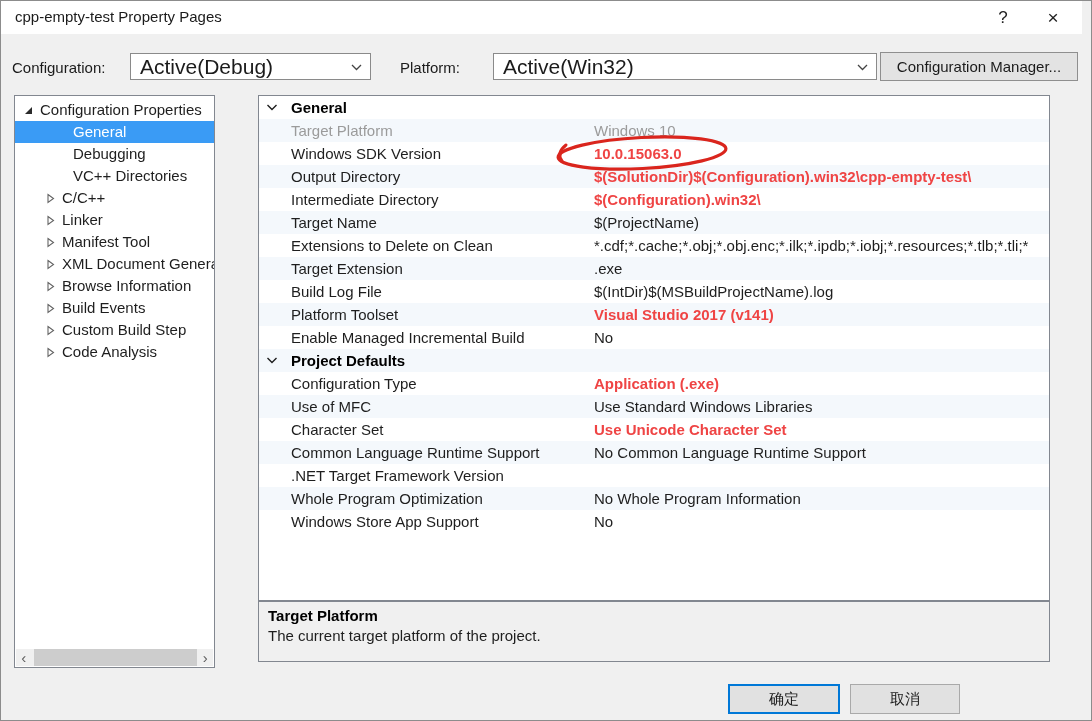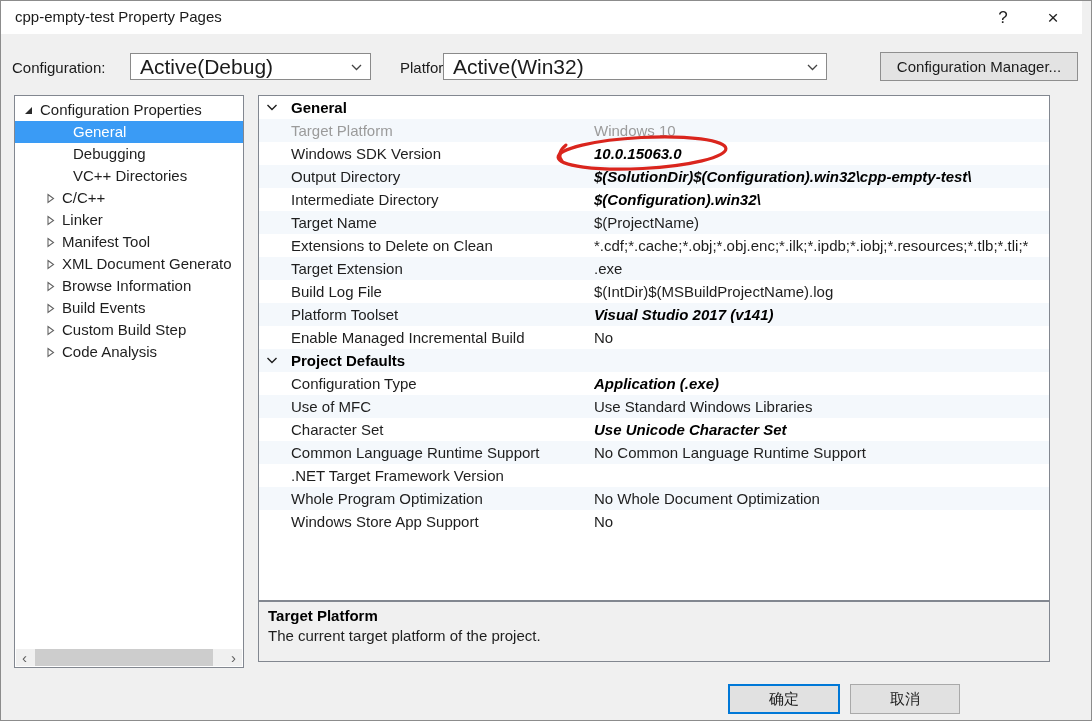--- a/index.html
+++ b/index.html
@@ -10,42 +10,42 @@
   .title{position:absolute;left:14px;top:7px;font-size:15px;color:#1b1b1b;}
   .cap-btn{position:absolute;top:3px;width:34px;height:28px;display:flex;align-items:center;justify-content:center;font-size:17px;color:#222;cursor:default;}
   .help{right:62px;}
   .close{right:12px;font-size:19px;}
   
   .tb-label{position:absolute;font-size:15px;color:#1b1b1b;}
   .combo{position:absolute;height:27px;background:#fff;border:1px solid #8a8a8a;display:flex;align-items:center;font-size:21px;color:#1b1b1b;padding:0 26px 0 9px;box-sizing:border-box;}
   .combo .chev{position:absolute;right:8px;top:9px;}
   .push-btn{position:absolute;background:#e3e3e3;border:1px solid #8f8f8f;font-size:15px;color:#1b1b1b;display:flex;align-items:center;justify-content:center;box-sizing:border-box;}
   
-  .tree{position:absolute;left:14px;top:95px;width:230px;height:573px;background:#fff;border:1px solid #828790;box-sizing:border-box;overflow:hidden;}
+  .tree{position:absolute;left:14px;top:95px;width:201px;height:573px;background:#fff;border:1px solid #828790;box-sizing:border-box;overflow:hidden;}
   .titem{position:relative;height:22px;line-height:22px;font-size:15px;color:#1e1e1e;white-space:nowrap;display:flex;align-items:center;}
   .titem .tri{flex:0 0 auto;margin-right:6px;}
   .t-root{padding-left:8px;}
   .t-leaf{padding-left:58px;}
   .t-col{padding-left:30px;}
   .titem.sel{background:#3a9bf5;color:#fff;}
   .tree-items{position:absolute;left:0;top:3px;right:0;}
   
   .hscroll{position:absolute;left:1px;right:1px;bottom:1px;height:17px;background:#f0f0f0;display:flex;align-items:center;}
   .hscroll .arrow{width:17px;height:17px;display:flex;align-items:center;justify-content:center;font-size:15px;color:#5f5f5f;}
   .hscroll .thumb{height:17px;width:178px;background:#cdcdcd;margin-left:2px;}
   .hscroll .sp{flex:1;}
   
   .grid{position:absolute;left:258px;top:95px;width:792px;height:506px;background:#fff;border:1px solid #828790;box-sizing:border-box;overflow:hidden;}
   .grow{height:23px;display:flex;align-items:center;font-size:15px;color:#1e1e1e;white-space:nowrap;}
   .grow:nth-child(even){background:#f4f8fc;}
   .grow .gutter{flex:0 0 32px;display:flex;align-items:center;padding-left:7px;box-sizing:border-box;}
   .grow .label{flex:0 0 303px;overflow:hidden;}
   .grow .value{flex:1;overflow:hidden;padding-right:2px;}
   .grow.header .label{font-weight:bold;color:#000;}
-  .grow .b{font-weight:bold;color:#000000;font-style:italic;}
+  .grow .b{font-weight:bold;color:#ef4444;}
   .grow .dis{color:#9b9b9b;}
   
   .annot{position:absolute;left:552px;top:131px;width:184px;height:44px;z-index:6;}
   
   .desc{position:absolute;left:258px;top:601px;width:792px;height:61px;background:#f0f0f0;border:1px solid #828790;box-sizing:border-box;padding:5px 9px;}
   .desc .dt{font-size:15px;font-weight:bold;color:#000;}
   .desc .dd{font-size:15px;color:#1e1e1e;margin-top:3px;}
   
   .fbtn{position:absolute;top:684px;height:30px;background:#e1e1e1;border:1px solid #a9a9a9;font-size:15px;color:#1b1b1b;display:flex;align-items:center;justify-content:center;box-sizing:border-box;}
   .ok{left:728px;width:112px;border:2px solid #0078d7;}
@@ -68,21 +68,21 @@
   </div>
 
   <div class="tb-label" style="left:12px;top:59px;">Configuration:</div>
   <div class="combo" style="left:130px;top:53px;width:241px;">
     <span>Active(Debug)</span>
     <svg class="chev" width="11" height="8" viewBox="0 0 11 8">
         <polyline points="1,2 5.5,6.5 10,2" fill="none" stroke="#444" stroke-width="1.3"></polyline>
       </svg>
   </div>
   <div class="tb-label" style="left:400px;top:59px;">Platform:</div>
-  <div class="combo" style="left:443px;top:53px;width:384px;">
+  <div class="combo" style="left:493px;top:53px;width:384px;">
     <span>Active(Win32)</span>
     <svg class="chev" width="11" height="8" viewBox="0 0 11 8">
         <polyline points="1,2 5.5,6.5 10,2" fill="none" stroke="#444" stroke-width="1.3"></polyline>
       </svg>
   </div>
   <div class="push-btn" style="left:880px;top:52px;width:198px;height:29px;">Configuration Manager...</div>
 
   <div class="tree">
     <div class="tree-items">
       <div class="titem t-root">
@@ -247,21 +247,21 @@
       <span class="value">No Common Language Runtime Support</span>
     </div>
     <div class="grow">
       <span class="gutter"></span>
       <span class="label">.NET Target Framework Version</span>
       <span class="value"></span>
     </div>
     <div class="grow">
       <span class="gutter"></span>
       <span class="label">Whole Program Optimization</span>
-      <span class="value">No Whole Document Optimization</span>
+      <span class="value">No Whole Program Information</span>
     </div>
     <div class="grow">
       <span class="gutter"></span>
       <span class="label">Windows Store App Support</span>
       <span class="value">No</span>
     </div>
   </div>
 
   <svg class="annot" viewBox="0 0 184 44">
     <ellipse cx="90" cy="22" rx="84" ry="15.5" fill="none" stroke="#da251d" stroke-width="3.2" transform="rotate(-3 90 22)"></ellipse>

